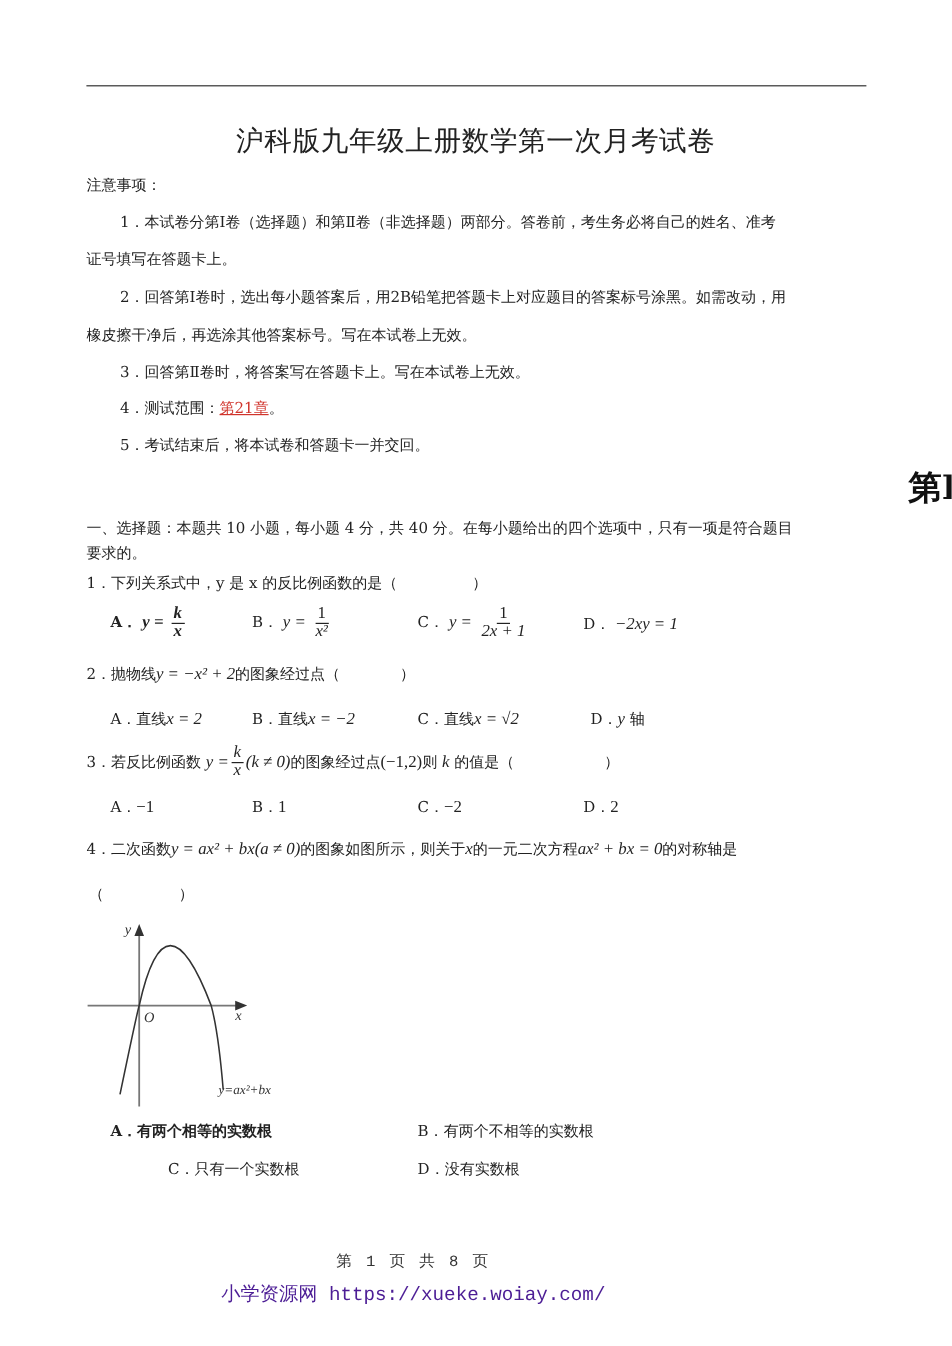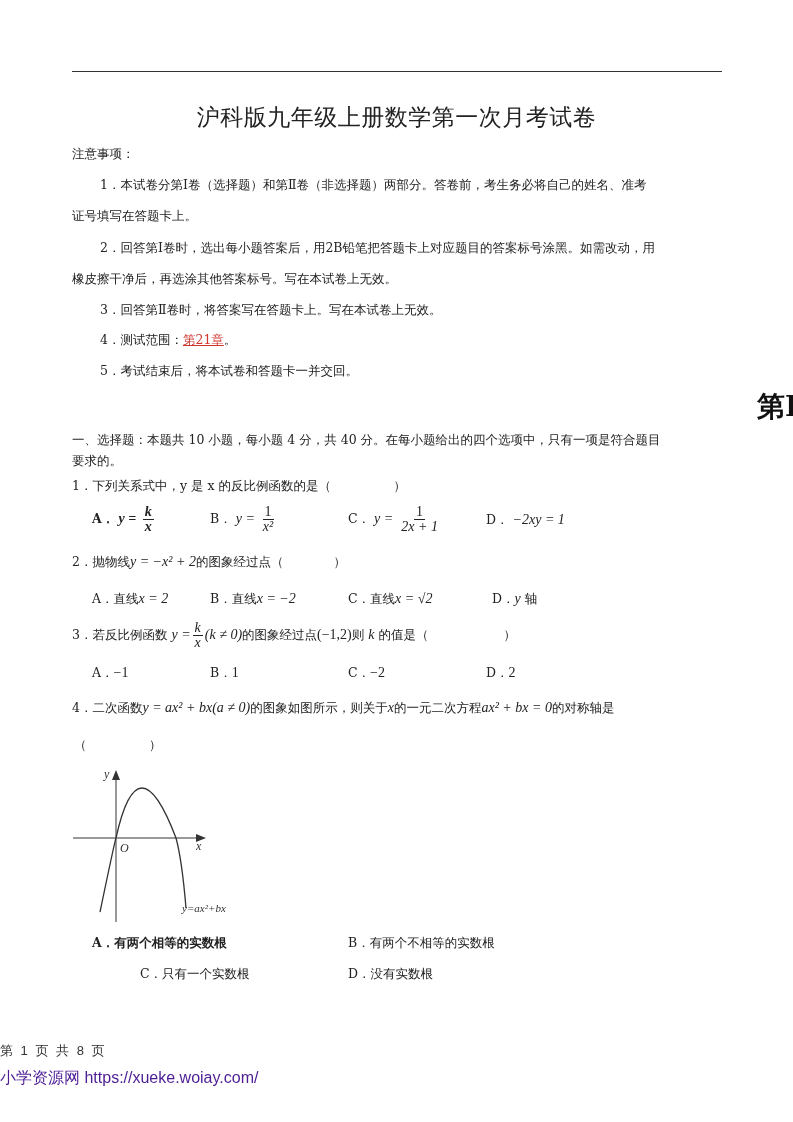--- a/index.html
+++ b/index.html
@@ -10,21 +10,21 @@
   .title{left:0;width:793px;top:102px;text-align:center;font-size:23px;color:#222;letter-spacing:0.5px;}
   .t{font-size:12.5px;}
   .section{left:0;width:793px;top:388px;text-align:right;font-size:28px;font-weight:bold;color:#111;margin-left:33px;}
   .red{color:#d0342c;text-decoration:underline;}
   .m{font-family:"Liberation Serif","DejaVu Serif",serif;font-style:italic;font-size:14px;}
   .mn{font-family:"Liberation Serif","DejaVu Serif",serif;font-size:14px;}
   .frac{display:inline-flex;flex-direction:column;align-items:center;vertical-align:middle;
         font-family:"Liberation Serif",serif;font-size:13px;line-height:14px;margin:0 2px;}
   .frac .num{border-bottom:1px solid #222;padding:0 2px;}
   .frac .den{padding:0 2px;}
-  .footer{left:0;width:689px;font-family:Liberation Sans, sans-serif;}
+  .footer{left:0;width:689px;text-align:center;font-family:Liberation Mono, monospace;}
   .pg{top:1042px;font-size:13px;color:#333;letter-spacing:2px;}
   .wm{top:1068px;font-size:16px;color:#4c1d95;}
   .graph{position:absolute;left:68px;top:762px;width:180px;height:162px;}
 </style>
 </head>
 <body>
 
 <div class="rule"></div>
 
 <div class="abs title">沪科版九年级上册数学第一次月考试卷</div>

